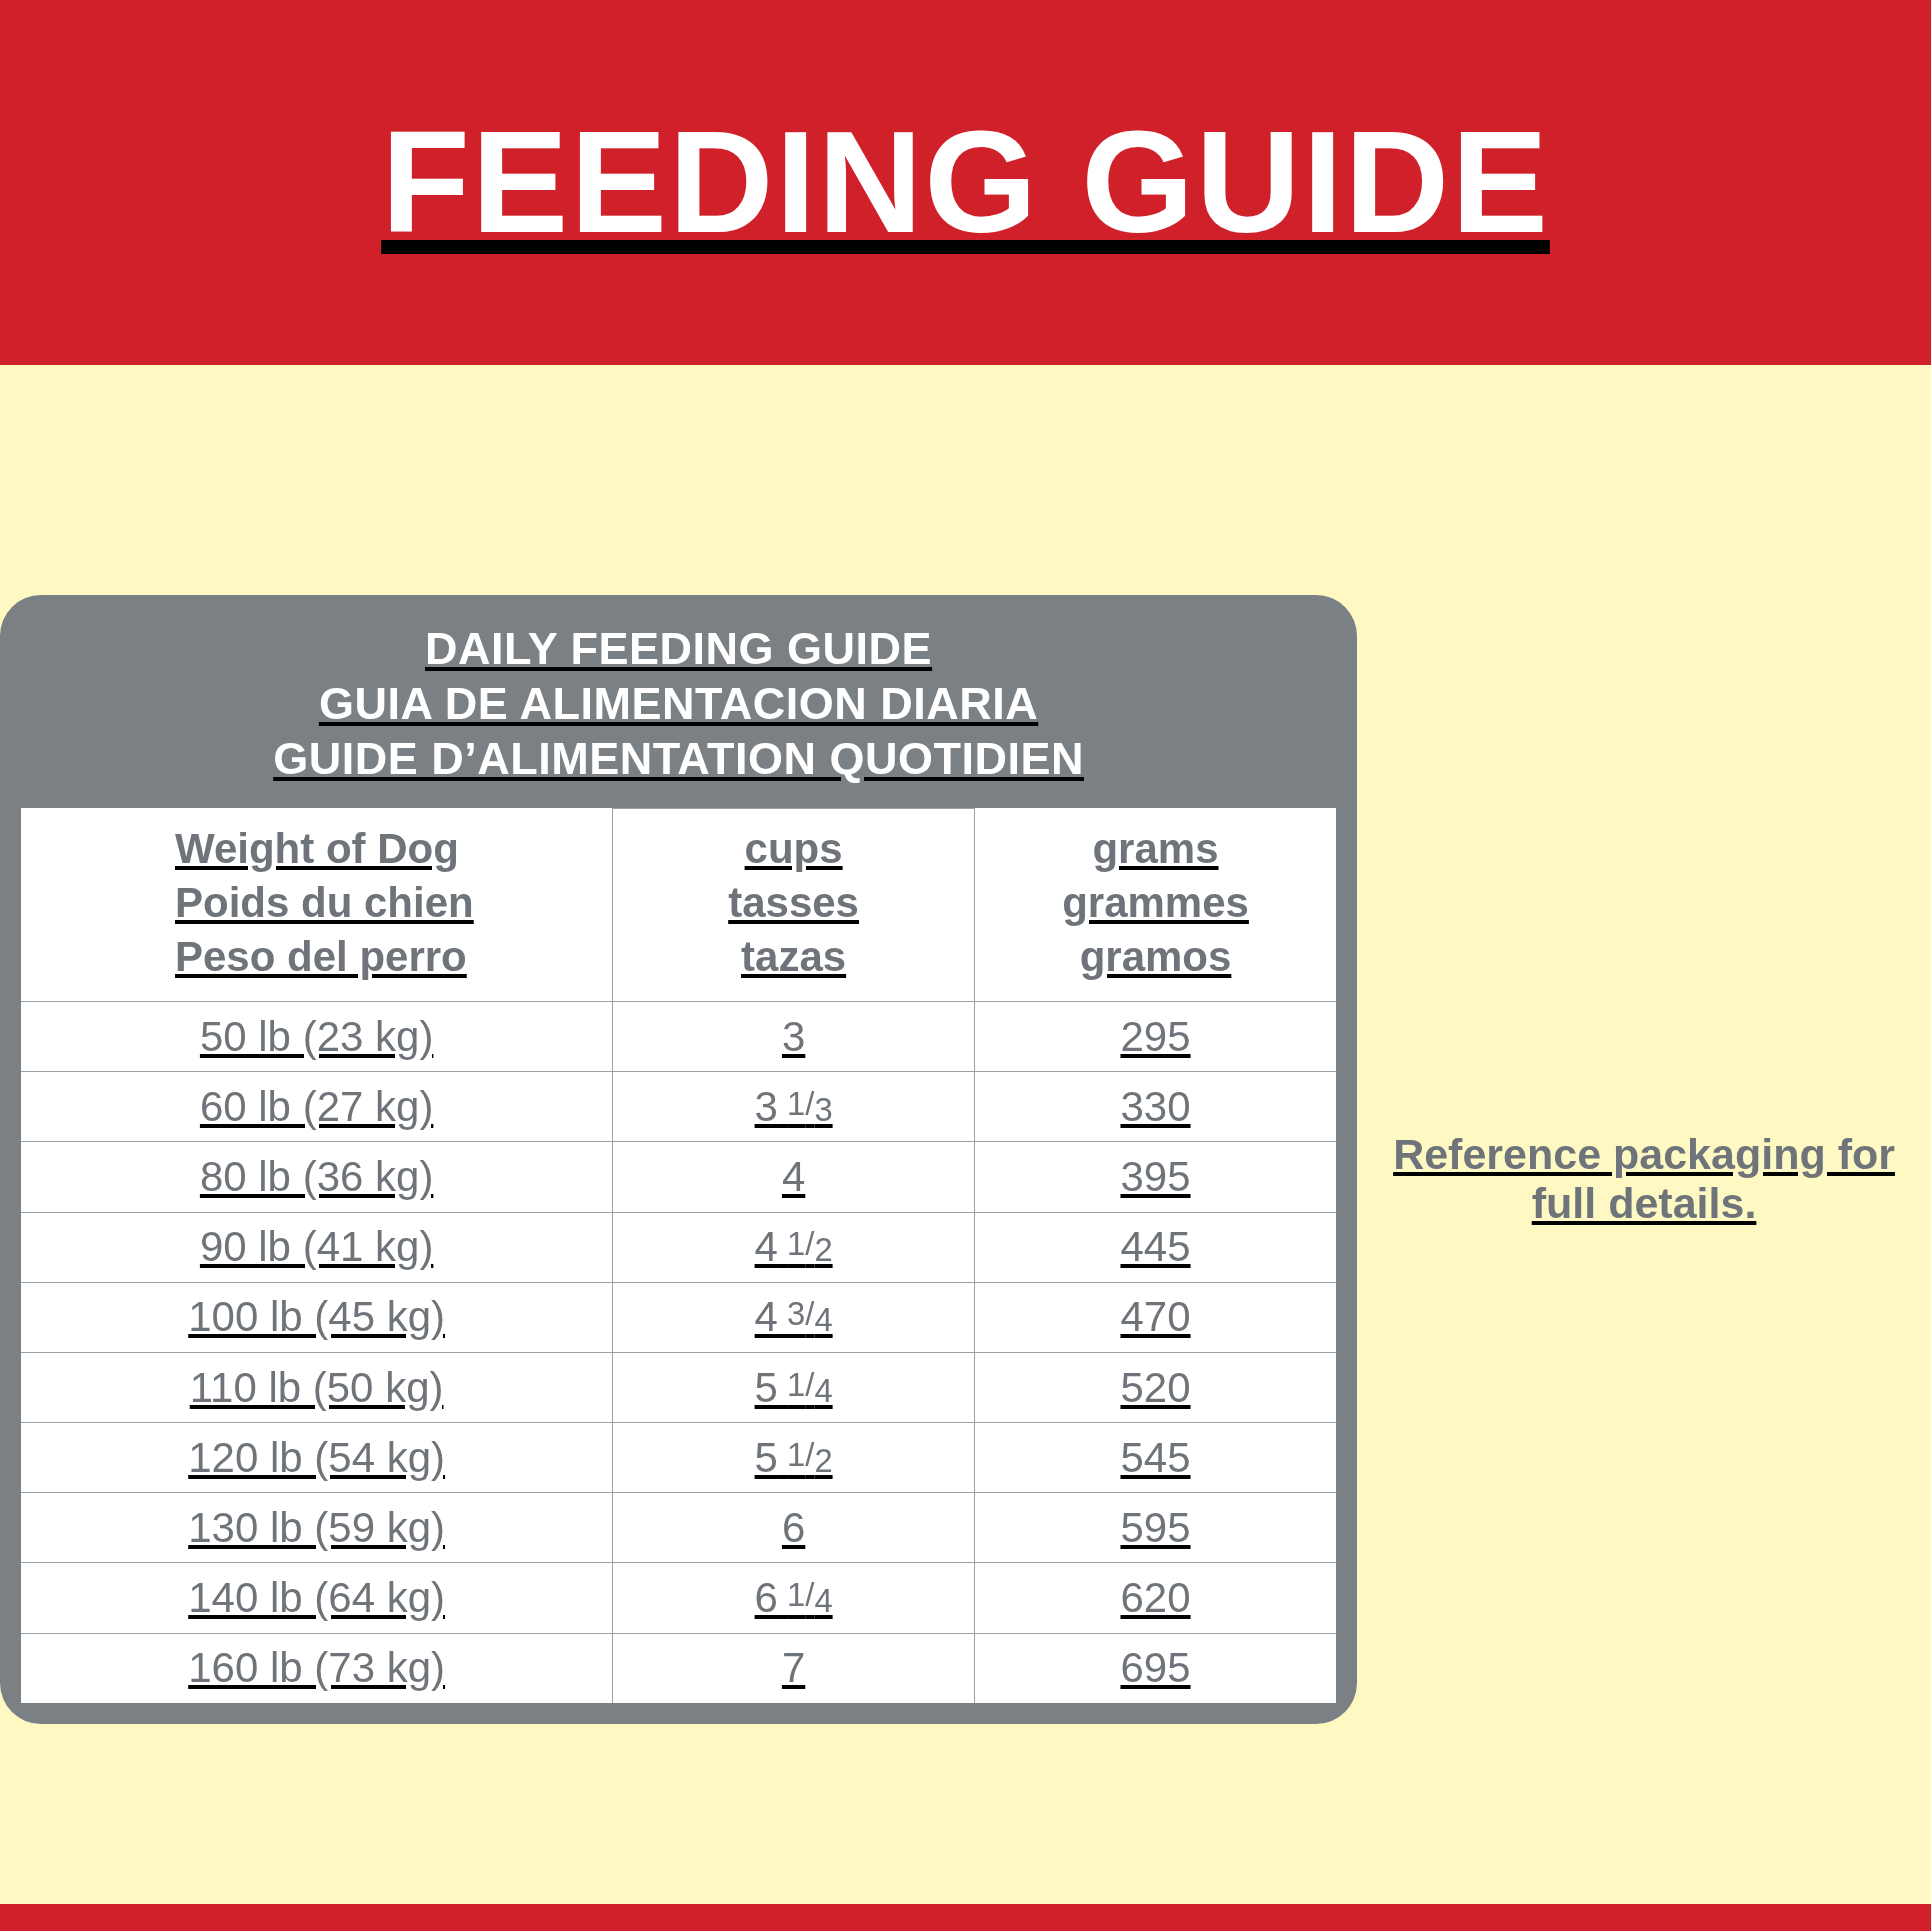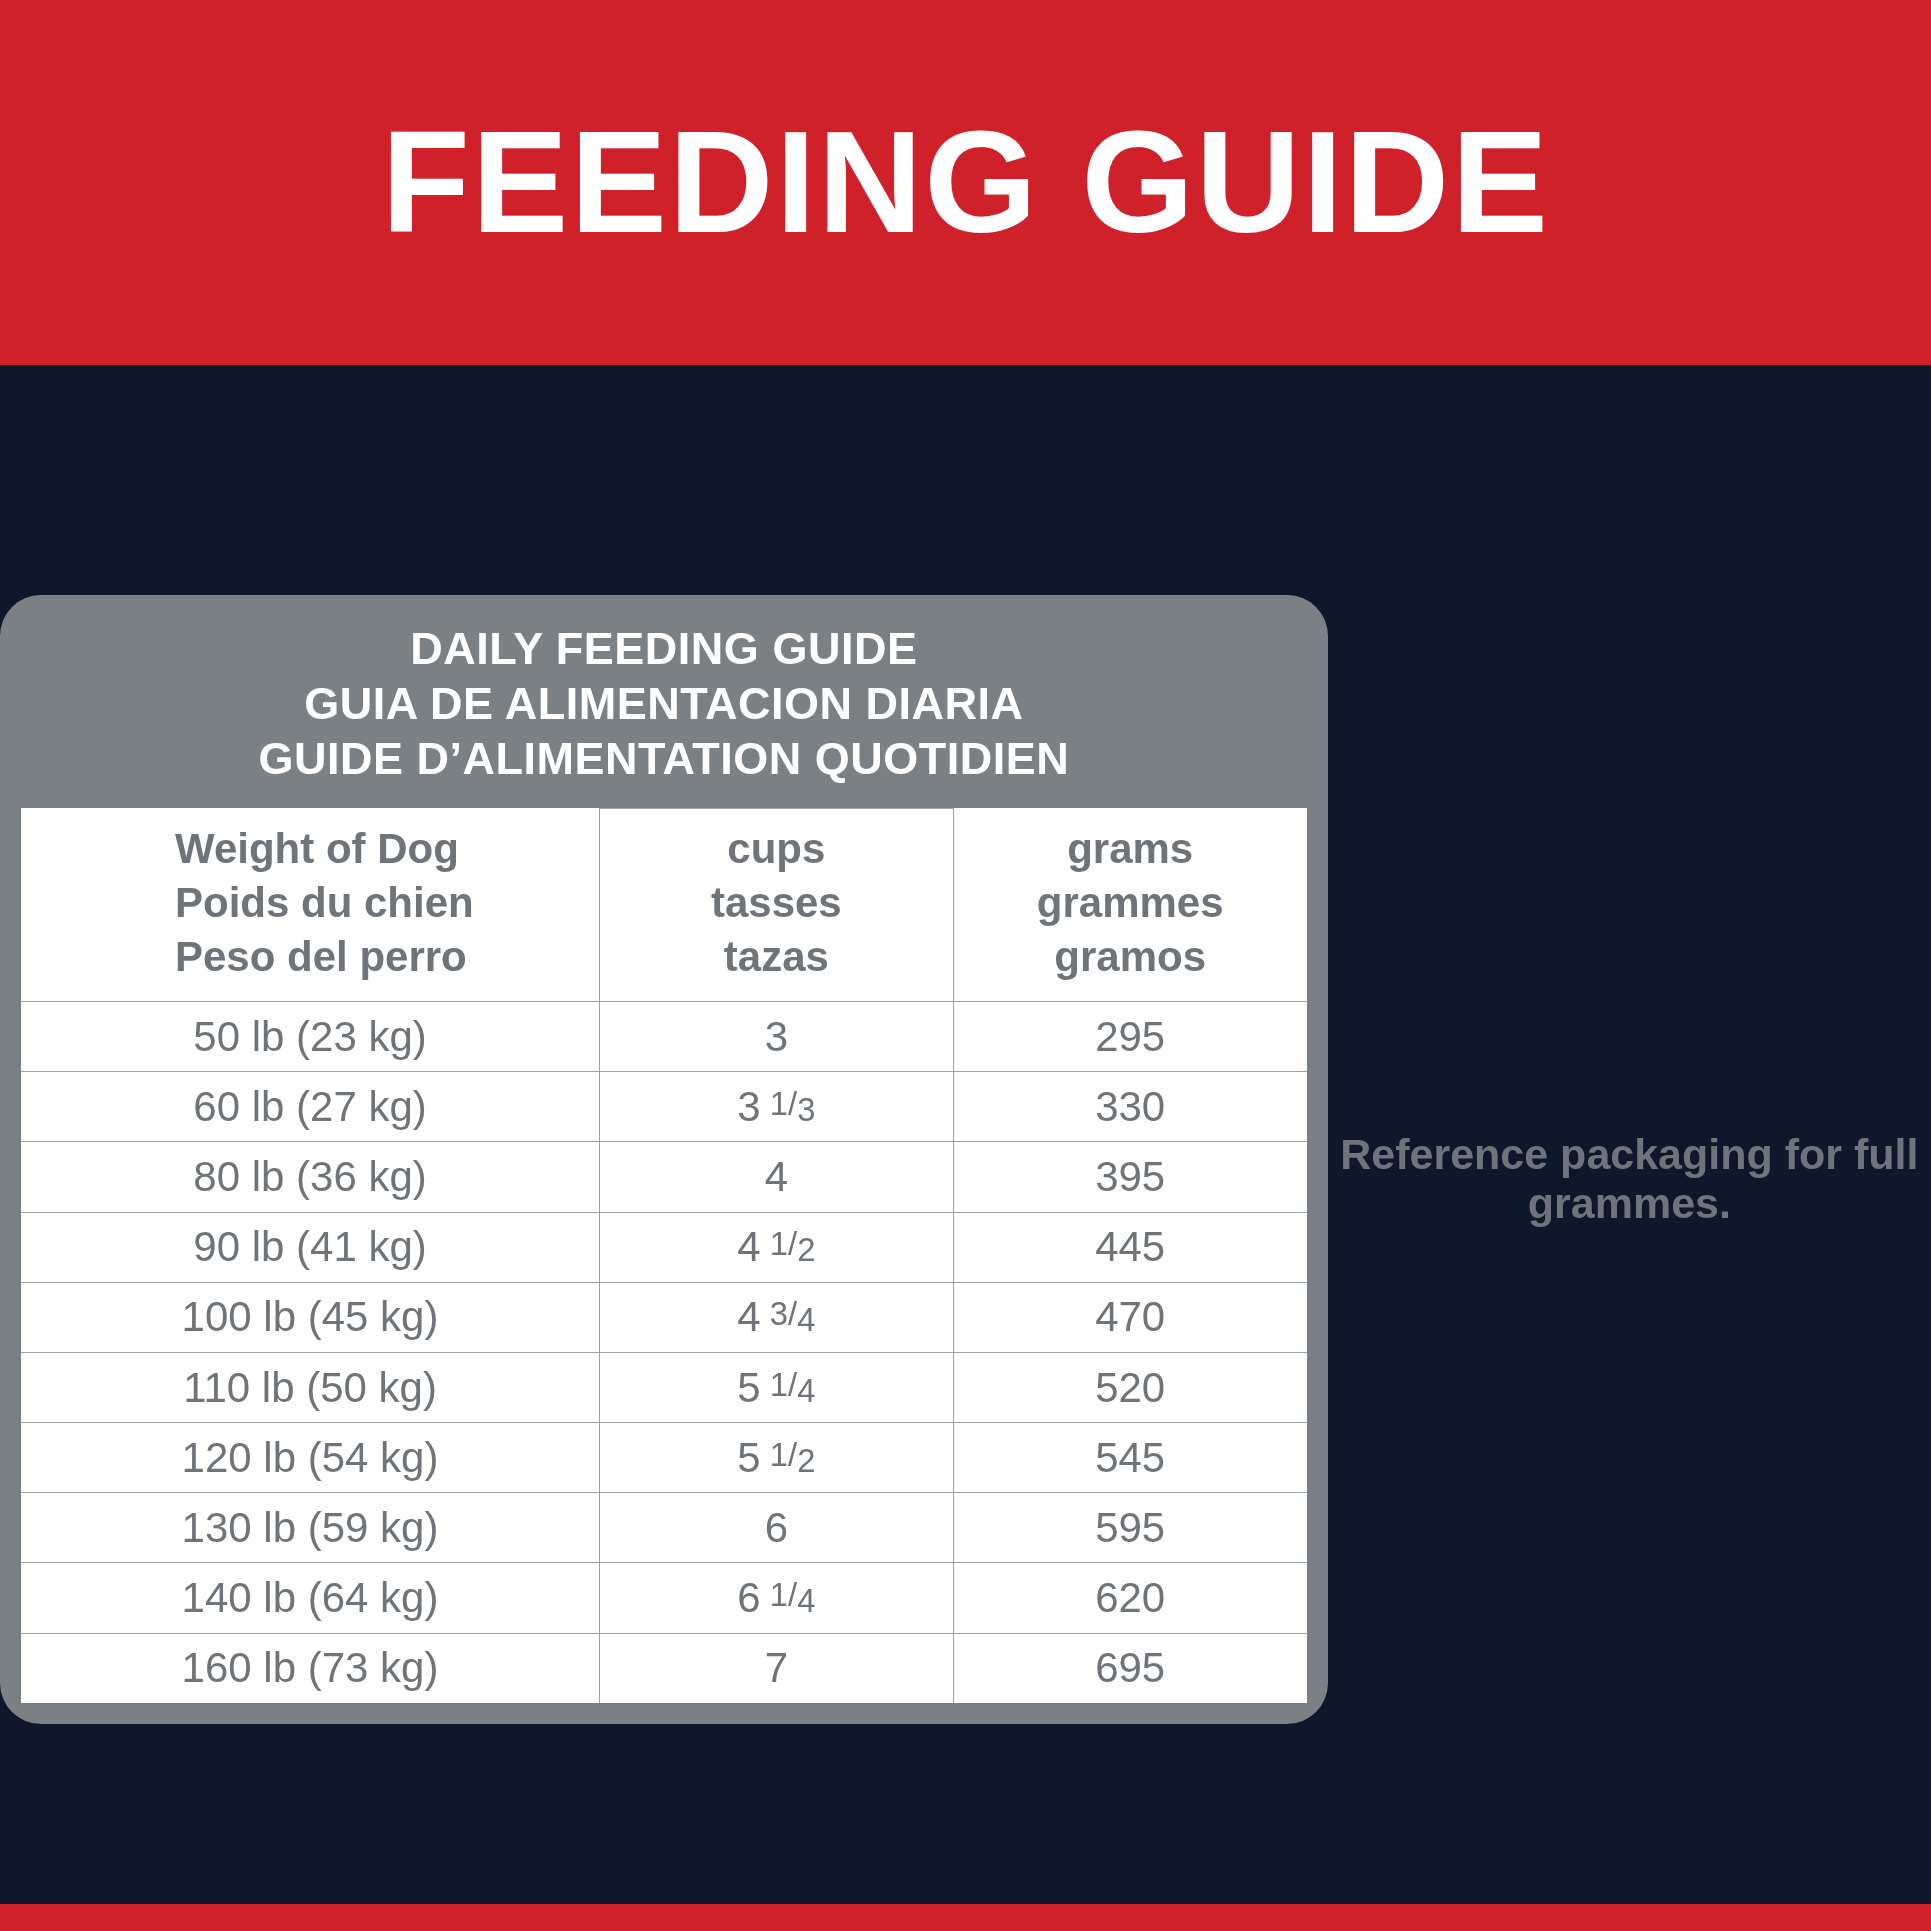--- a/index.html
+++ b/index.html
@@ -10,23 +10,24 @@
     width: 1931px;
     height: 1931px;
     background: #ffffff;
     font-family: "Liberation Sans", sans-serif;
     overflow: hidden;
   }
   .page {
     position: relative;
     width: 1931px;
     height: 1931px;
-    background: #0f172a;
+    background: #fef9c3;
     display: flex;
     flex-direction: column;
+    text-decoration: underline;
   }
   
   .banner {
     background: #d0212a;
     height: 365px;
     display: flex;
     align-items: center;
     justify-content: center;
   }
   .banner-title {
@@ -241,18 +242,18 @@
             <td>
               <span>7</span><span class="frac"><span></span><span class="sep"></span><span class="den"></span></span>
             </td>
             <td>695</td>
           </tr>
         </tbody>
       </table>
 
     </div>
 
-    <div class="footnote">Reference packaging for full grammes.</div>
+    <div class="footnote">Reference packaging for full details.</div>
   </div>
 
   <div class="bottom-bar"></div>
 </div>
 
 
 </body></html>

